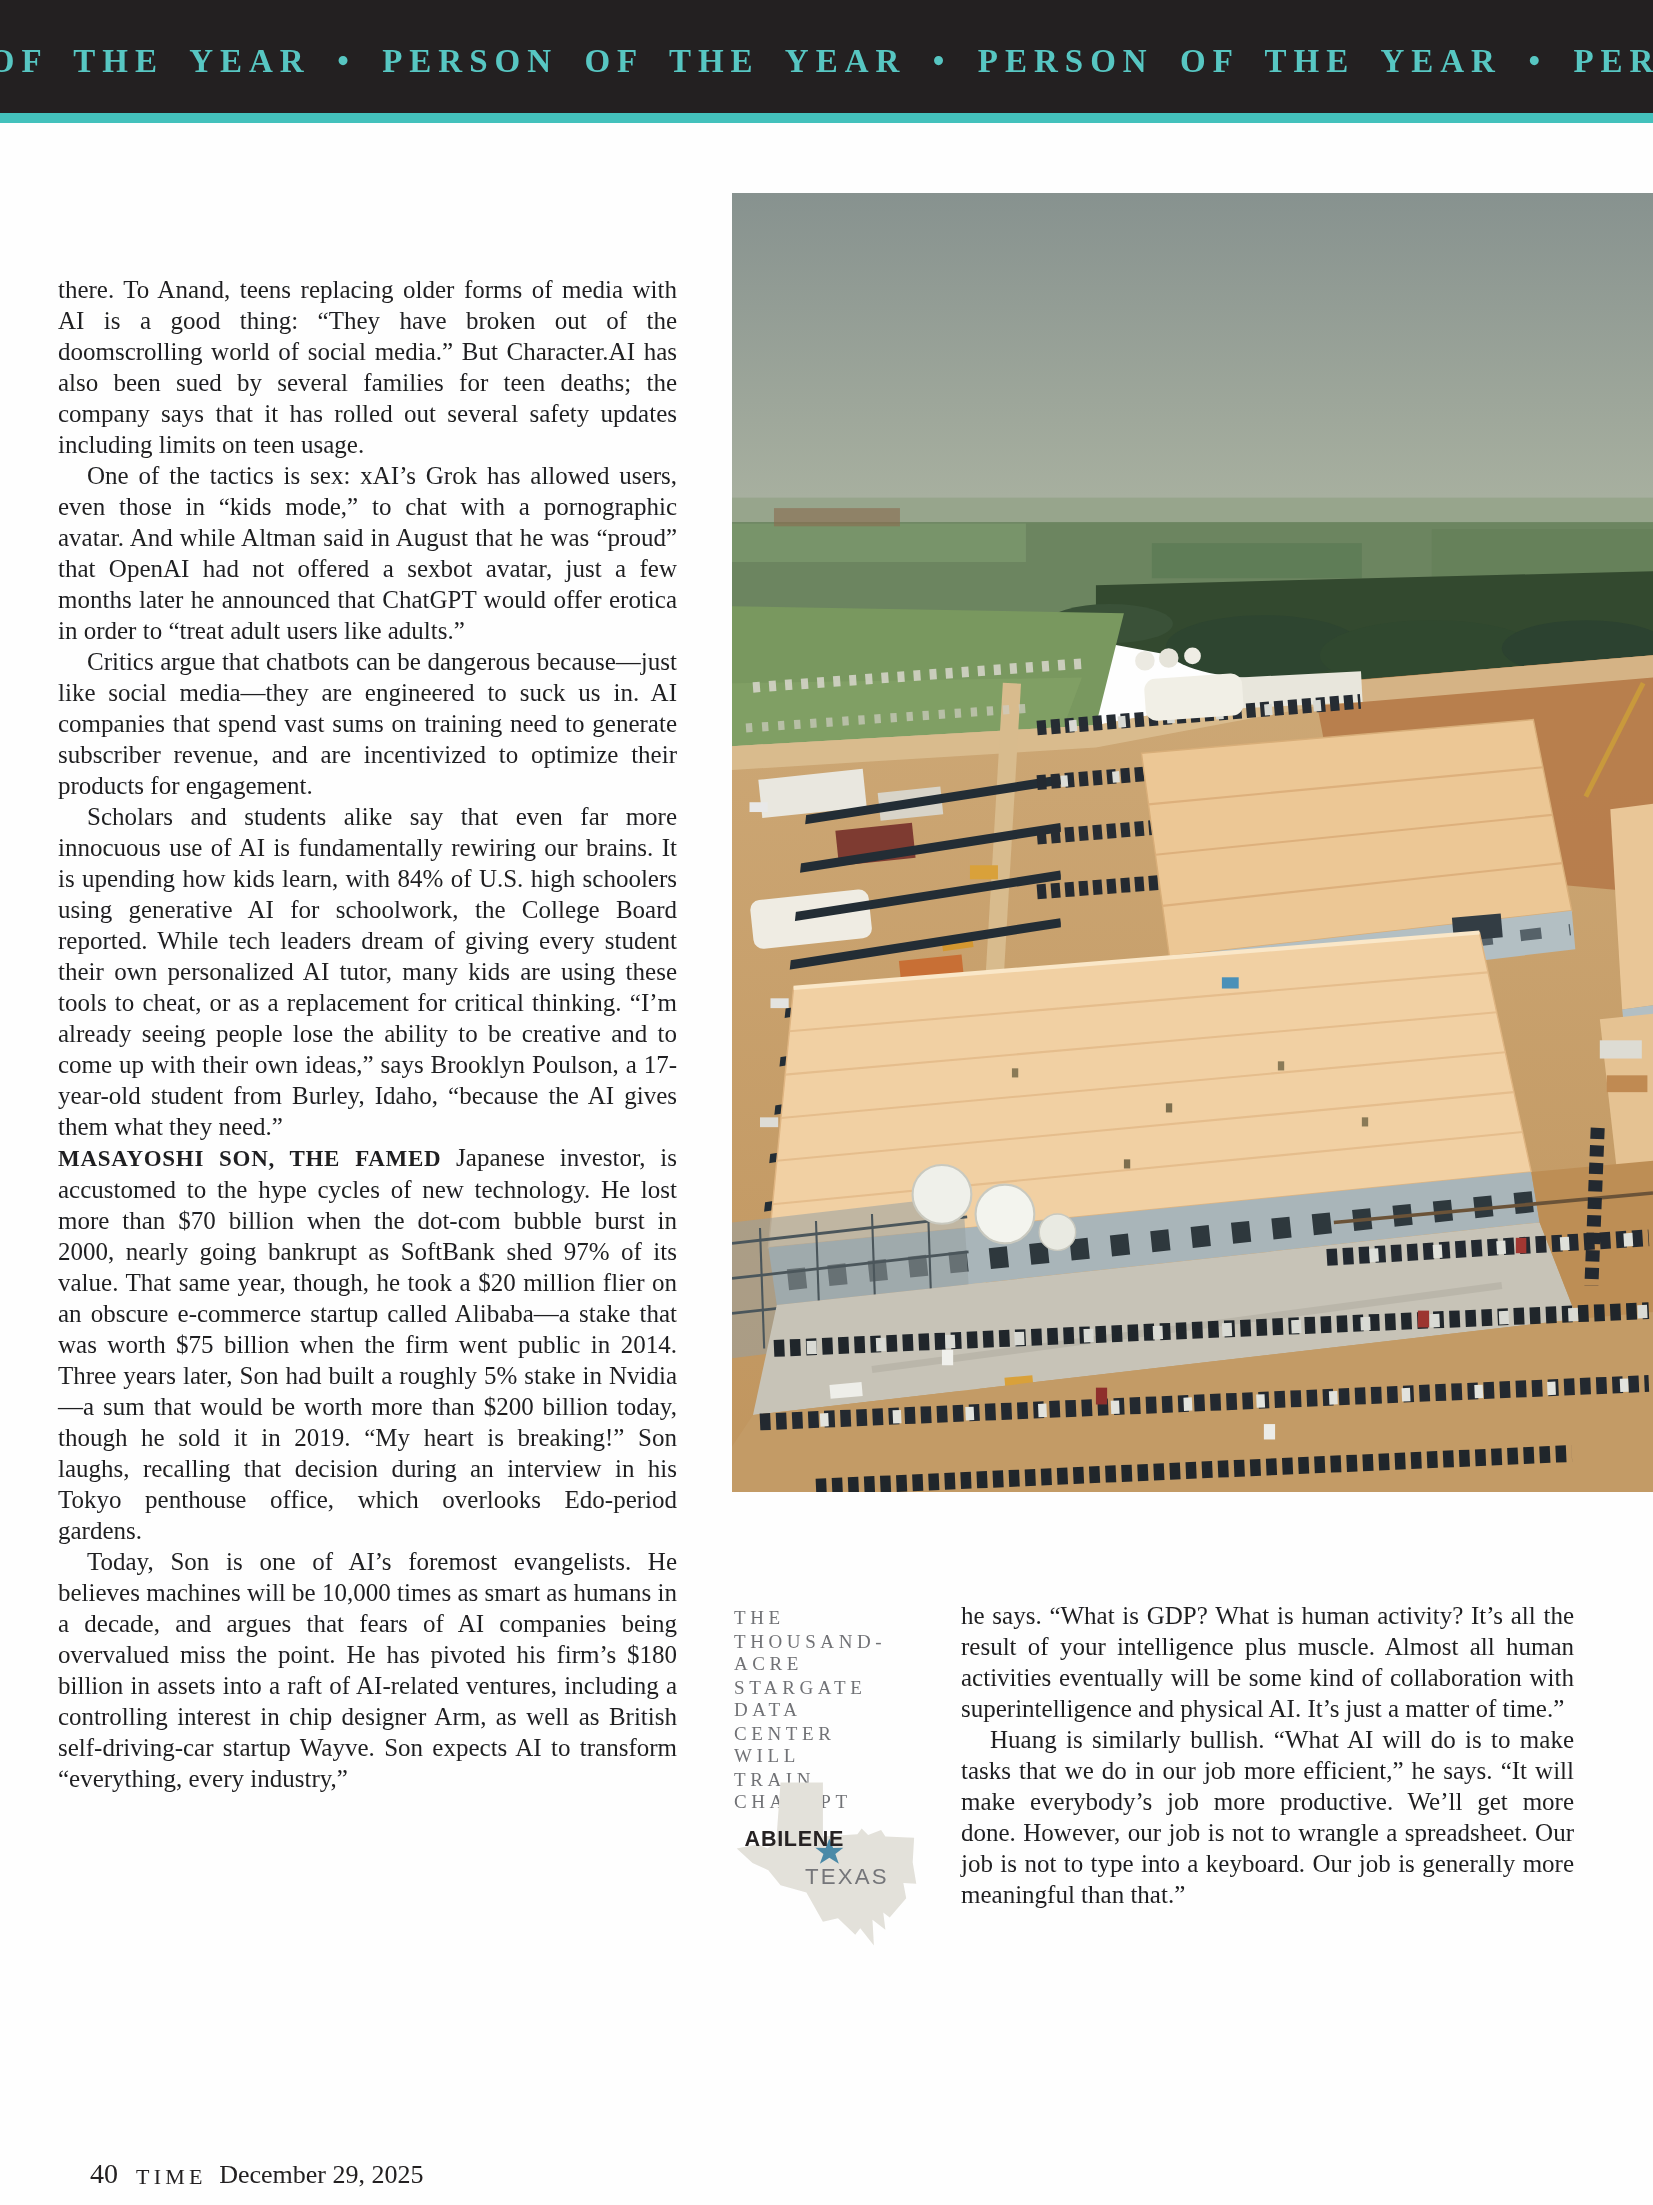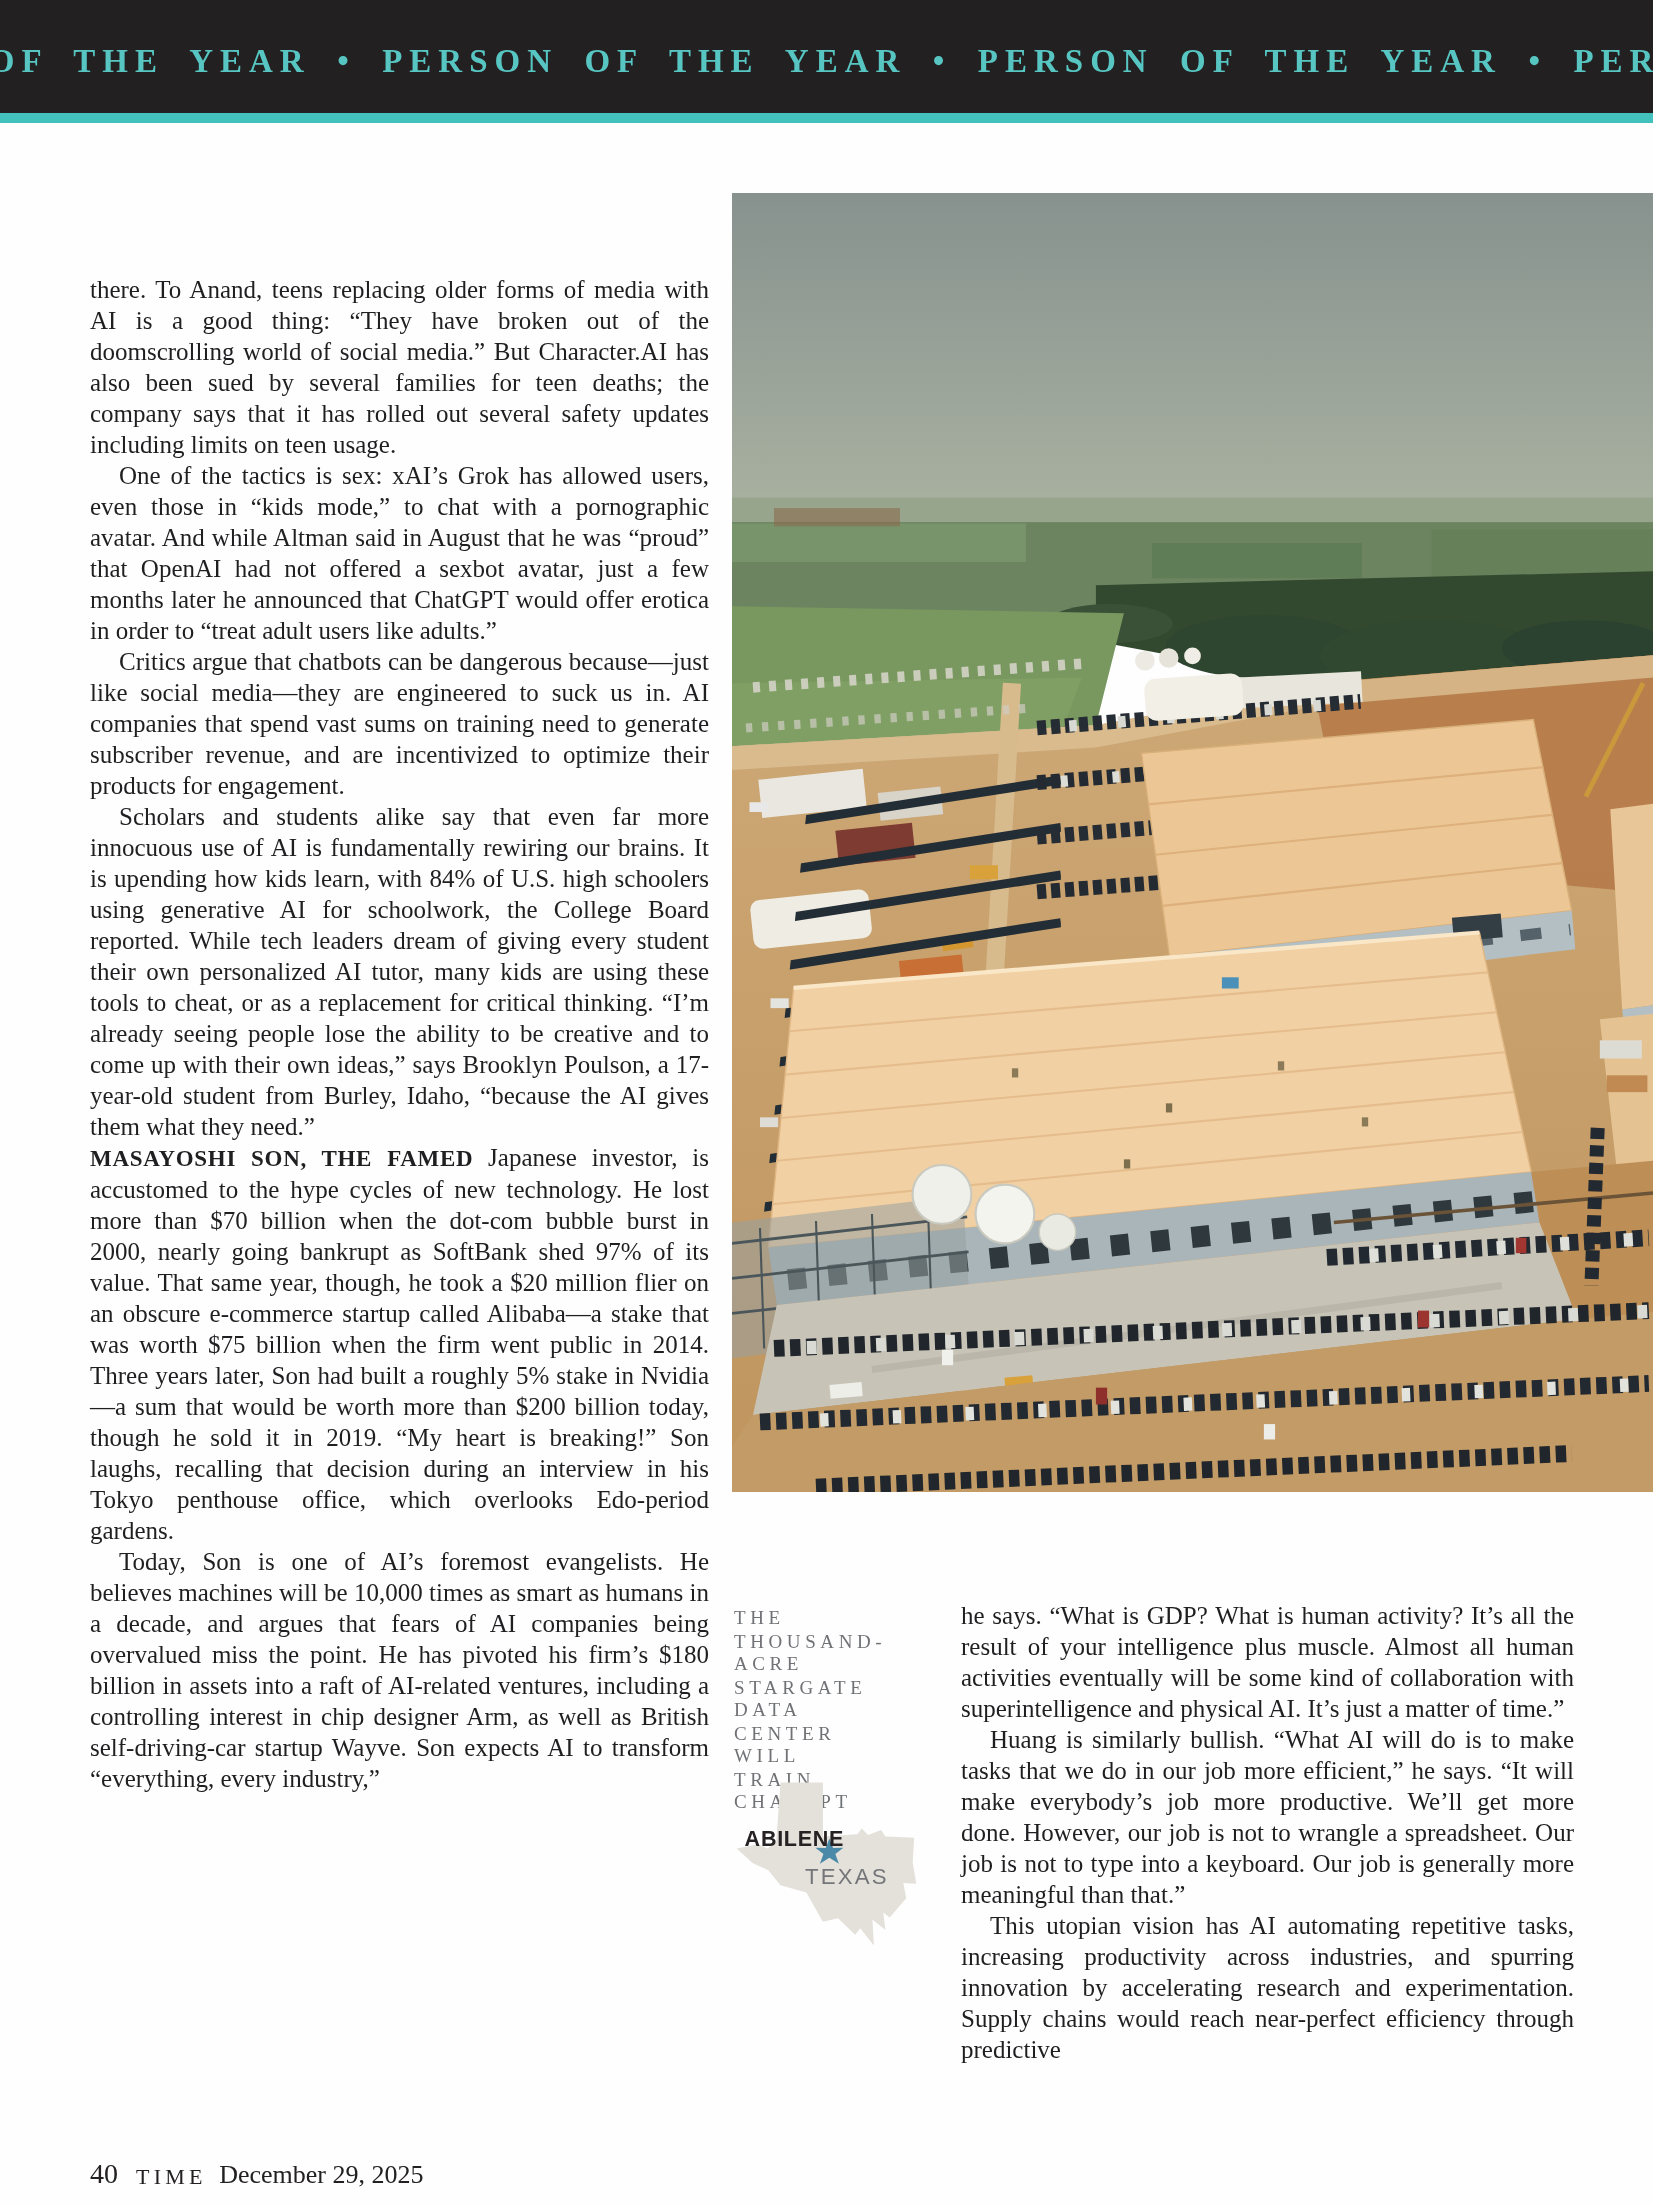--- a/index.html
+++ b/index.html
@@ -10,21 +10,21 @@
   .banner{position:absolute;left:0;top:0;width:1654px;height:113px;background:#232021;
           display:flex;align-items:center;overflow:hidden;}
   .banner-text{white-space:nowrap;font-weight:bold;font-size:33px;letter-spacing:7px;
                word-spacing:11.2px;color:#57c6c2;margin-left:-11.2px;padding-top:9.8px;}
   .stripe{position:absolute;left:0;top:113px;width:1654px;height:9.8px;background:#43c1bc;}
 
   
   .col{position:absolute;font-size:25px;line-height:31px;text-align:justify;color:#1f1f21;}
   .col p{margin:0;}
   .col p.ind{text-indent:29px;}
-  .left-col{left:90px;top:274px;width:619px;}
+  .left-col{left:58px;top:274px;width:619px;}
   .right-col{left:961px;top:1600px;width:613px;}
   .section-start{margin-top:31px;}
   .lead-in{font-weight:bold;font-size:23px;letter-spacing:0.7px;}
 
   
   .photo{position:absolute;left:732px;top:193px;width:921px;height:1299px;overflow:hidden;}
   .photo svg{display:block;}
 
   
   .caption{position:absolute;left:734px;top:1607px;width:179px;color:#717276;}
@@ -269,21 +269,20 @@
       <path d="M130,79 L135.2,92.2 L149.5,91.7 L138.3,100.6 L143.2,114 L130,105.9 L116.8,114
            L121.7,100.6 L110.5,91.7 L124.8,92.2 Z" fill="#4a8aa8"></path>
       <text x="12" y="90" font-family="Liberation Sans, sans-serif" font-size="30" font-weight="bold" fill="#262223" letter-spacing="1">ABILENE</text>
       <text x="96" y="142" font-family="Liberation Sans, sans-serif" font-size="31" fill="#75767a" letter-spacing="3">TEXAS</text>
     </svg>
   </div>
 
   <div class="col right-col">
     <p>he says. “What is GDP? What is human activity? It’s all the result of your intelligence plus muscle. Almost all human activities eventually will be some kind of collaboration with superintelligence and physical AI. It’s just a matter of time.”</p>
     <p class="ind">Huang is similarly bullish. “What AI will do is to make tasks that we do in our job more efficient,” he says. “It will make everybody’s job more productive. We’ll get more done. However, our job is not to wrangle a spreadsheet. Our job is not to type into a keyboard. Our job is generally more meaningful than that.”</p>
-    <p class="ind">This utopian vision has AI automating repetitive tasks, increasing productivity across industries, and spurring innovation by accelerating research and experimentation. Supply chains would reach near-perfect efficiency through predictive</p>
   </div>
 
   <div class="footer">
     <span class="pg">40</span>
     <span class="brand">TIME</span>
     <span class="date">December 29, 2025</span>
   </div>
 
 </div>
 

